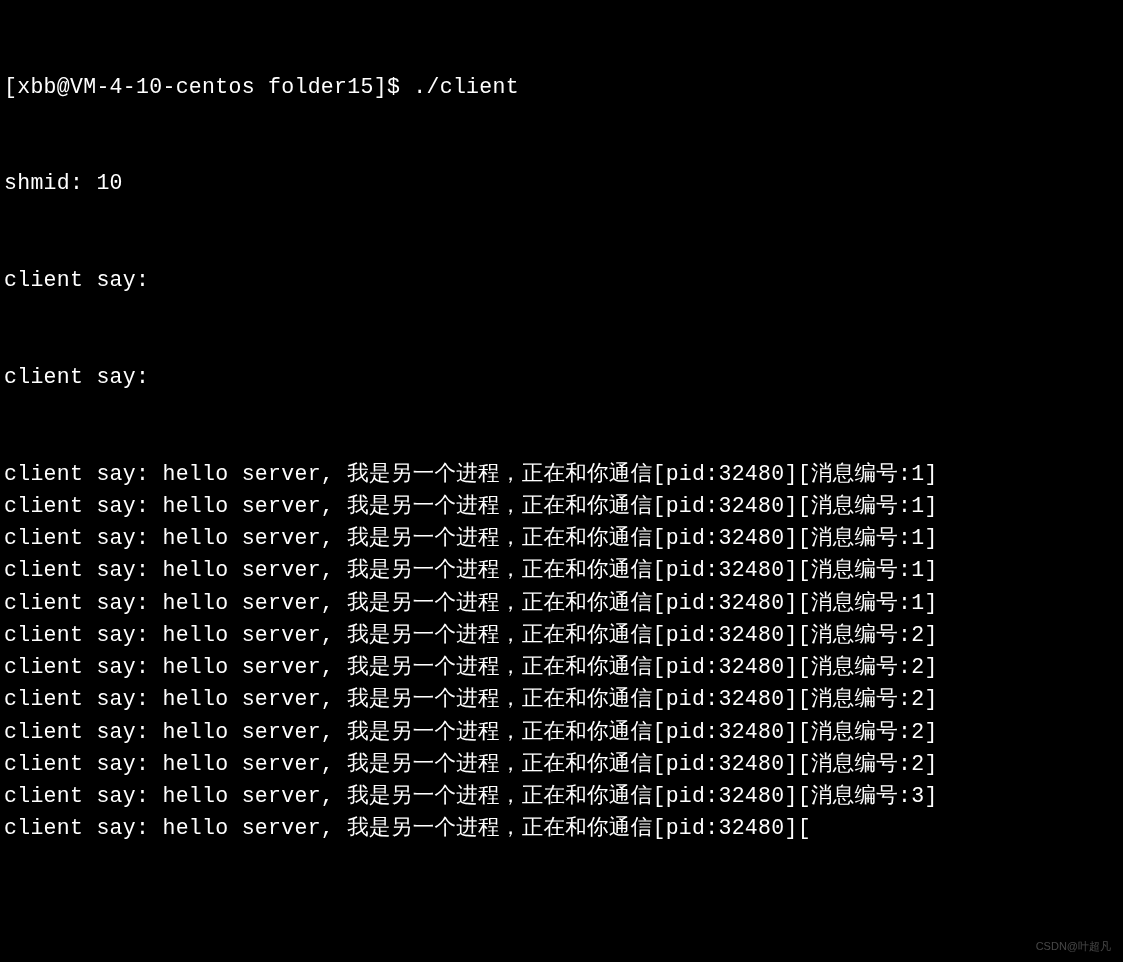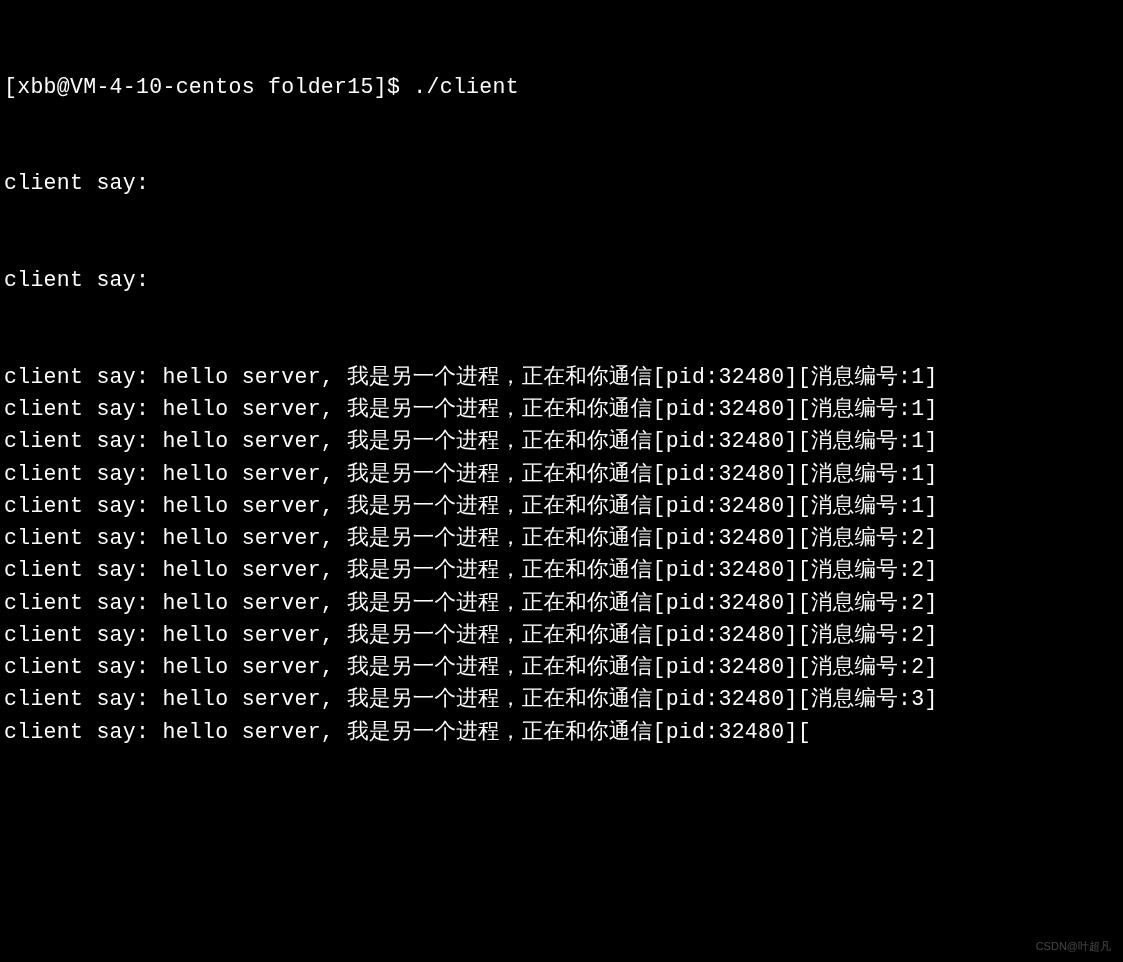--- a/index.html
+++ b/index.html
@@ -36,18 +36,19 @@
       color: rgba(200, 200, 200, 0.35);
       font-family: sans-serif;
       letter-spacing: 0;
     }
   </style>
 </head>
 <body>
 
 <div class="terminal">
   <div class="line"><span>[</span><span>xbb</span><span>@</span><span>VM-4-10-centos</span><span> </span><span>folder15</span><span>]$ </span><span>./client</span></div>
+  <div class="line">shmid: 10</div>
   <div class="line">client say:</div>
   <div class="line">client say:</div>
   <div id="msg-container"><div class="line">client say: hello server, 我是另一个进程，正在和你通信[pid:32480][消息编号:1]</div><div class="line">client say: hello server, 我是另一个进程，正在和你通信[pid:32480][消息编号:1]</div><div class="line">client say: hello server, 我是另一个进程，正在和你通信[pid:32480][消息编号:1]</div><div class="line">client say: hello server, 我是另一个进程，正在和你通信[pid:32480][消息编号:1]</div><div class="line">client say: hello server, 我是另一个进程，正在和你通信[pid:32480][消息编号:1]</div><div class="line">client say: hello server, 我是另一个进程，正在和你通信[pid:32480][消息编号:2]</div><div class="line">client say: hello server, 我是另一个进程，正在和你通信[pid:32480][消息编号:2]</div><div class="line">client say: hello server, 我是另一个进程，正在和你通信[pid:32480][消息编号:2]</div><div class="line">client say: hello server, 我是另一个进程，正在和你通信[pid:32480][消息编号:2]</div><div class="line">client say: hello server, 我是另一个进程，正在和你通信[pid:32480][消息编号:2]</div><div class="line">client say: hello server, 我是另一个进程，正在和你通信[pid:32480][消息编号:3]</div><div class="line">client say: hello server, 我是另一个进程，正在和你通信[pid:32480][</div></div>
 </div>
 
 <div class="watermark">CSDN@叶超凡</div>
 
 </body></html>

